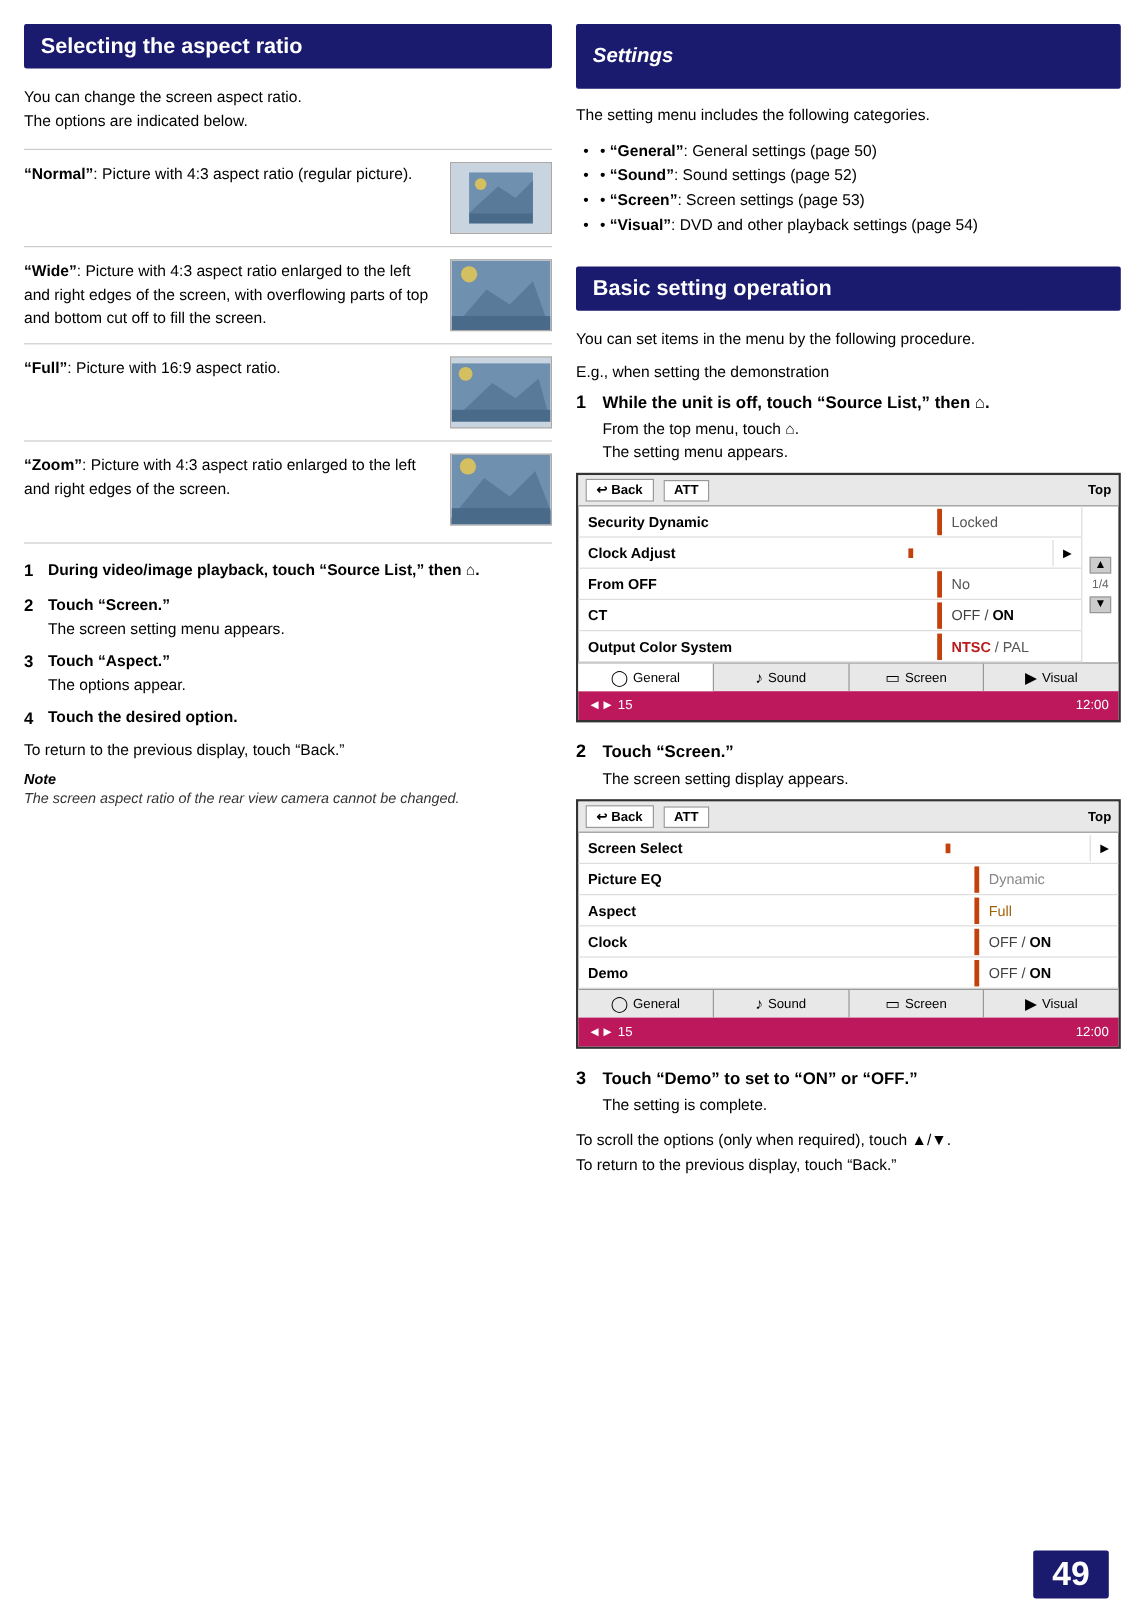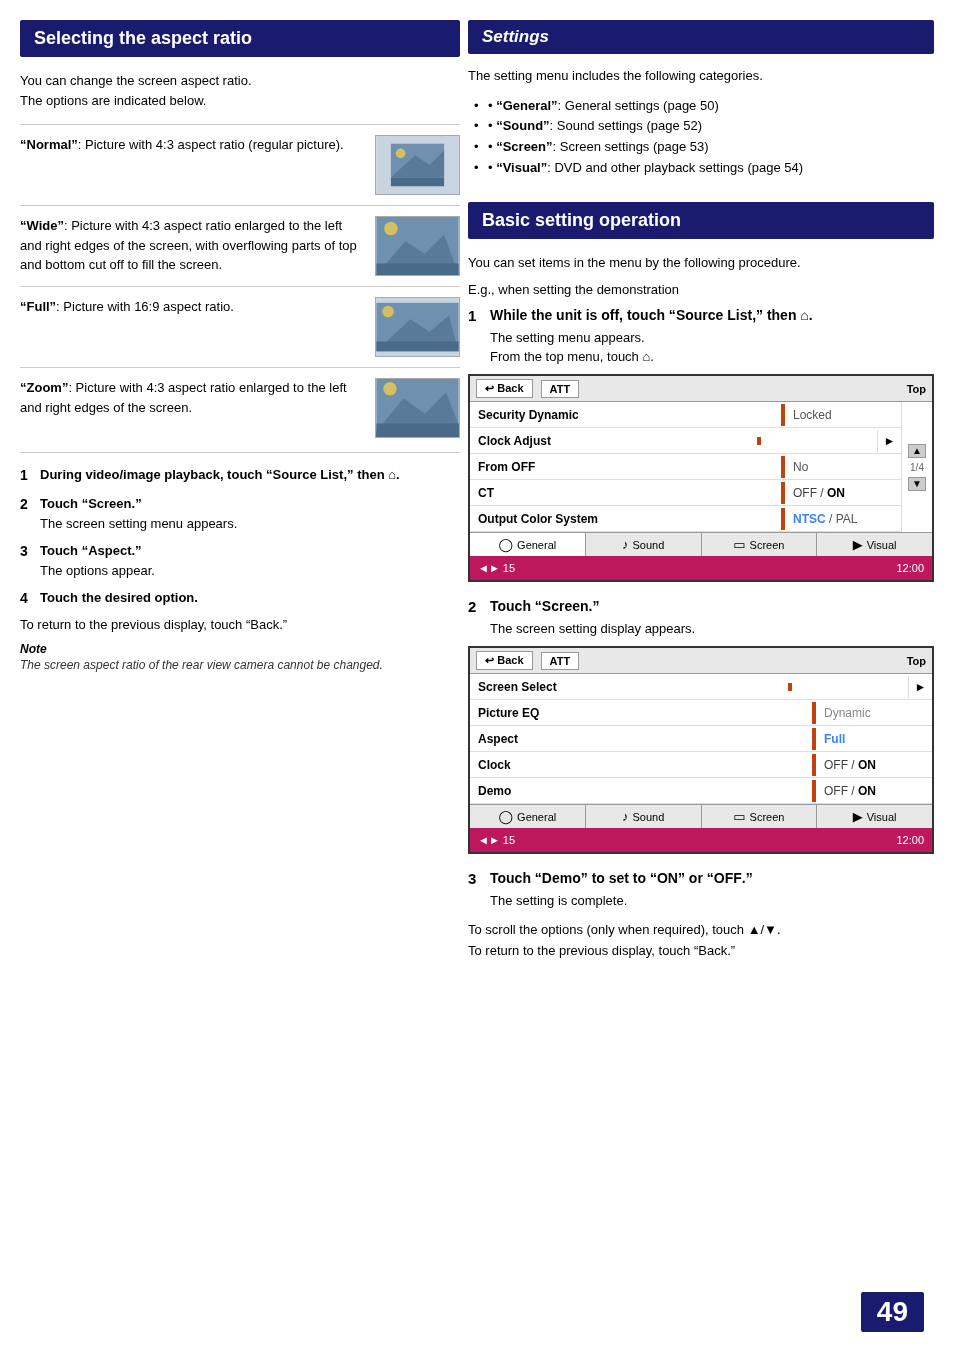--- a/index.html
+++ b/index.html
@@ -10,21 +10,21 @@
       width: 954px;
       min-height: 1352px;
       position: relative;
     }
 
     .page {
       display: flex;
       width: 954px;
       min-height: 1352px;
       padding: 20px;
-      gap: 8px;
+      gap: 20px;
     }
 
     .left-col {
       width: 440px;
       flex-shrink: 0;
     }
 
     .right-col {
       flex: 1;
     }
@@ -36,21 +36,21 @@
       padding: 8px 14px;
       font-size: 18px;
       font-weight: bold;
       margin-bottom: 14px;
       border-radius: 2px;
     }
 
     .section-header-italic {
       background: #1a1a6e;
       color: #fff;
-      padding: 7px 14px;
+      padding: 17px 14px;
       font-size: 17px;
       font-weight: bold;
       font-style: italic;
       margin-bottom: 12px;
       border-radius: 2px;
     }
 
     
     .intro-text {
       font-size: 13px;
@@ -303,21 +303,21 @@
       right: 30px;
       font-size: 28px;
       font-weight: bold;
       background: #1a1a6e;
       color: #fff;
       padding: 4px 16px;
       border-radius: 2px;
       text-align: center;
     }
 
-    .ntsc { font-weight: bold; color: #3b82f6; text-align: right; }
+    .ntsc { font-weight: bold; color: #b91c1c; text-align: right; }
     .pal { color: #555; }
     .off { color: #404040; }
     .on { font-weight: bold; color: #000; }
   </style>
 </head>
 <body>
 
 <div class="page">
 
   <div class="left-col">
@@ -441,22 +441,22 @@
     <div class="section-header">Basic setting operation</div>
 
     <p class="settings-intro">You can set items in the menu by the following procedure.</p>
     <p style="font-size:13px;margin-bottom:10px;">E.g., when setting the demonstration</p>
 
     <div class="right-step">
       <div class="right-step-header">
         <span class="right-step-num">1</span>
         <span class="right-step-title">While the unit is off, touch “<strong>Source List</strong>,” then ⌂.</span>
       </div>
+      <p class="right-step-subtitle">From the top menu, touch ⌂.</p>
       <p class="right-step-subtitle">The setting menu appears.</p>
-      <p class="right-step-subtitle">From the top menu, touch ⌂.</p>
 
       <div class="menu-ui">
         <div class="menu-top-bar">
           <div class="menu-top-left">
             <button class="menu-btn">↩ Back</button>
             <button class="menu-btn">ATT</button>
           </div>
           <span style="font-size:11px;font-weight:bold;cursor:pointer;">Top</span>
         </div>
 
@@ -538,21 +538,21 @@
             <span class="menu-label">Screen Select</span>
             <span class="menu-value"></span>
             <span class="menu-arrow">►</span>
           </div>
           <div class="menu-row">
             <span class="menu-label">Picture EQ</span>
             <span class="menu-value" style="color:#888;">Dynamic</span>
           </div>
           <div class="menu-row">
             <span class="menu-label">Aspect</span>
-            <span class="menu-value" style="font-weight:bold;color:#3b82f6;">Full</span>
+            <span class="menu-value" style="font-weight:normal;color:#a16207;">Full</span>
           </div>
           <div class="menu-row">
             <span class="menu-label">Clock</span>
             <span class="menu-value"><span class="off">OFF / </span><span class="on">ON</span></span>
           </div>
           <div class="menu-row">
             <span class="menu-label">Demo</span>
             <span class="menu-value"><span class="off">OFF / </span><span class="on">ON</span></span>
           </div>
         </div>

